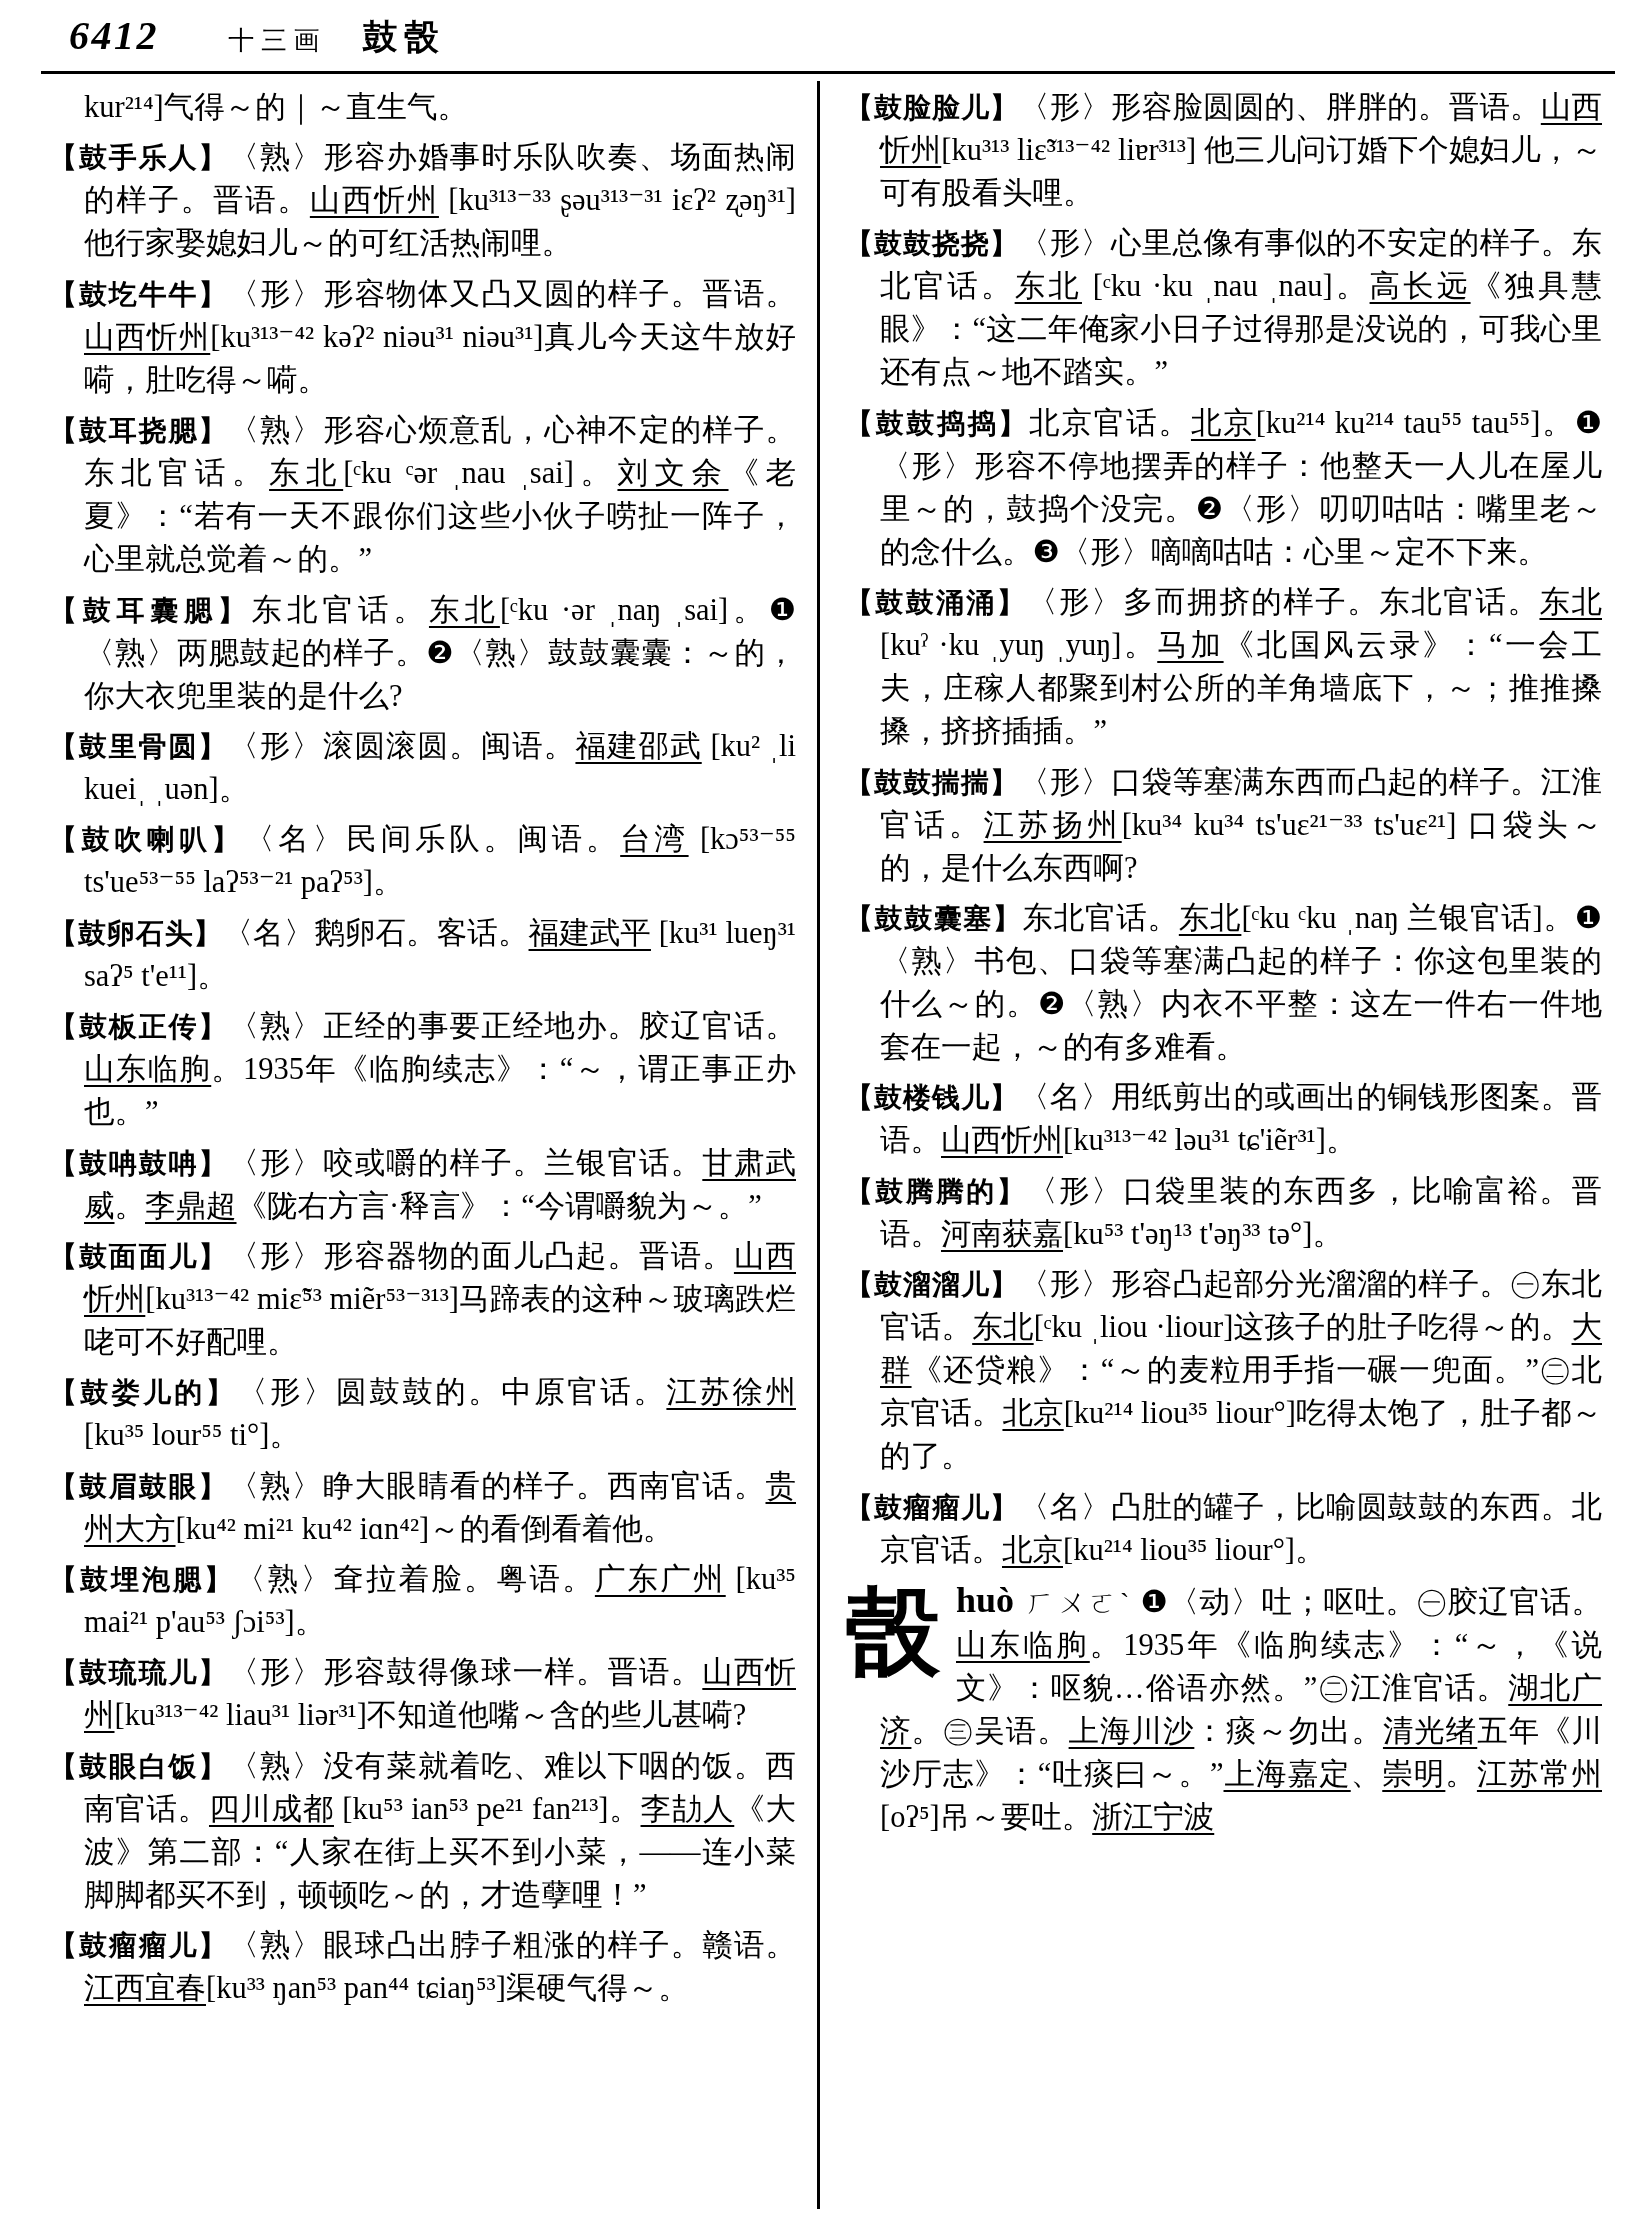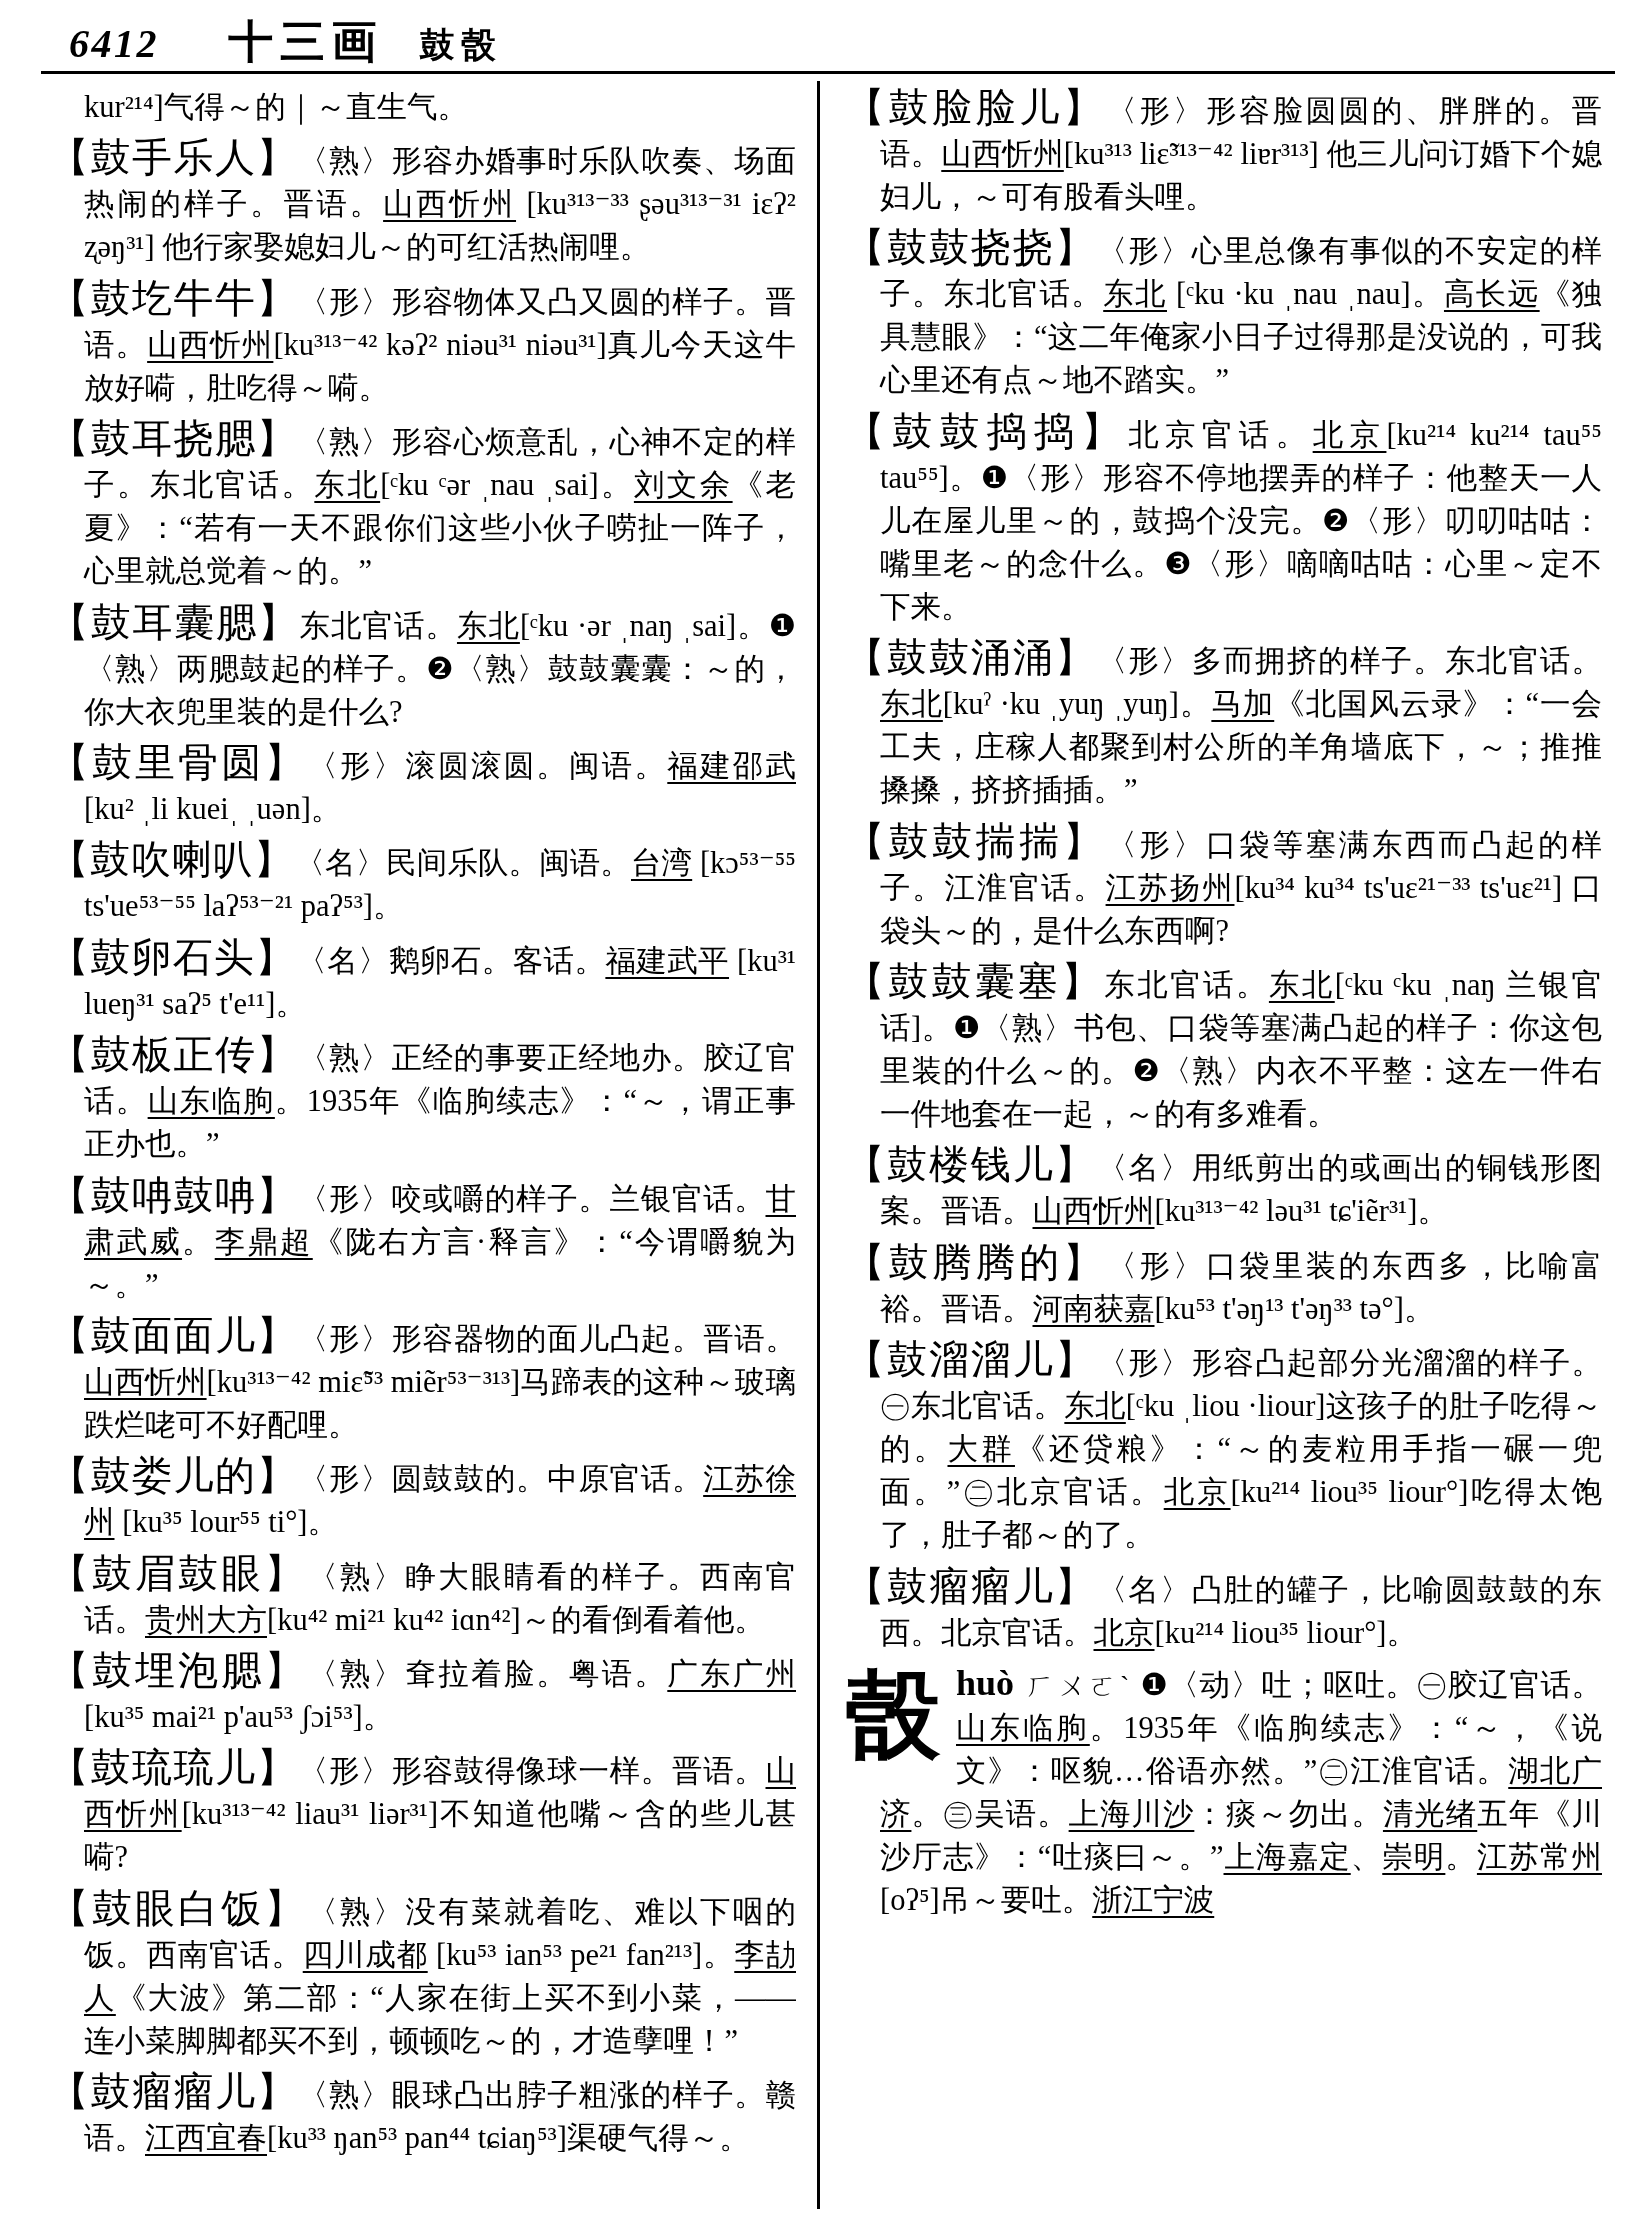--- a/index.html
+++ b/index.html
@@ -6,34 +6,34 @@
   body {
     width:1650px; height:2227px; background:#ffffff; color:#000;
     font-family:"Liberation Serif","DejaVu Serif",serif;
     position:relative; overflow:hidden;
   }
   .page { position:absolute; inset:0; }
 
   
   .header { position:absolute; top:11.5px; left:69px; white-space:nowrap; }
   .pageno { font-style:italic; font-weight:bold; font-size:40px; letter-spacing:2.5px; }
-  .section { font-size:45px; font-weight:700; letter-spacing:6.6px; margin-left:66px;margin-top:35px; }
+  .section { font-size:26px; font-weight:400; letter-spacing:6.6px; margin-left:66px;margin-top:35px; }
   .sectionchars { font-size:35px; font-weight:600; letter-spacing:6.6px; margin-left:33px; }
   .hrule { position:absolute; top:71px; left:41px; width:1574px; height:3.3px; background:#000; }
   .vrule { position:absolute; top:81px; left:817px; width:2.5px; height:2128px; background:#000; }
 
   
   .col { position:absolute; top:86px; font-size:30.5px; line-height:43px;
          text-align:justify; overflow:hidden; height:2135px; }
   .col-left  { left:49px;  width:747px; }
   .col-right { left:845px; width:757px; }
 
   .entry { padding-left:35px; text-indent:-35px; margin-bottom:7.4px; }
   .entry.cont { text-indent:0; }
-  .hw { font-weight:normal; font-size:40px; letter-spacing:0.8px; }
+  .hw { font-weight:bold; font-size:28px; letter-spacing:0.8px; }
   .u { text-decoration:underline; text-decoration-thickness:2.1px; text-underline-offset:5.8px; }
 
   
   .entry.bigentry { text-indent:0; padding-left:35px; }
   .bigchar { float:left; font-size:96px; line-height:91px; font-weight:bold;
              margin:8.2px 15px 5px -35px; }
   .pinyin { font-size:36px; font-weight:bold; margin-right:11.5px; }
   .zhuyin { font-size:28px; letter-spacing:2.5px; margin-right:8.2px; }
 </style>
 </head>

